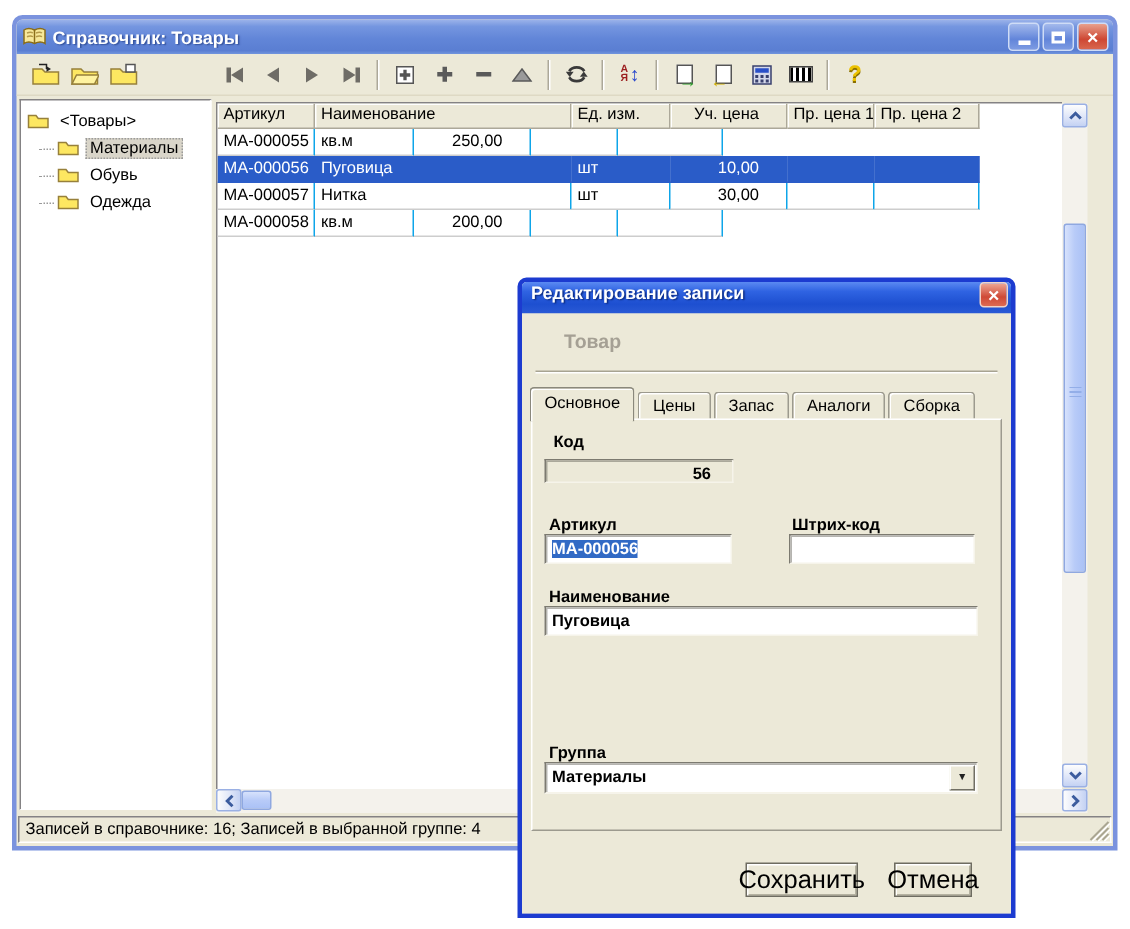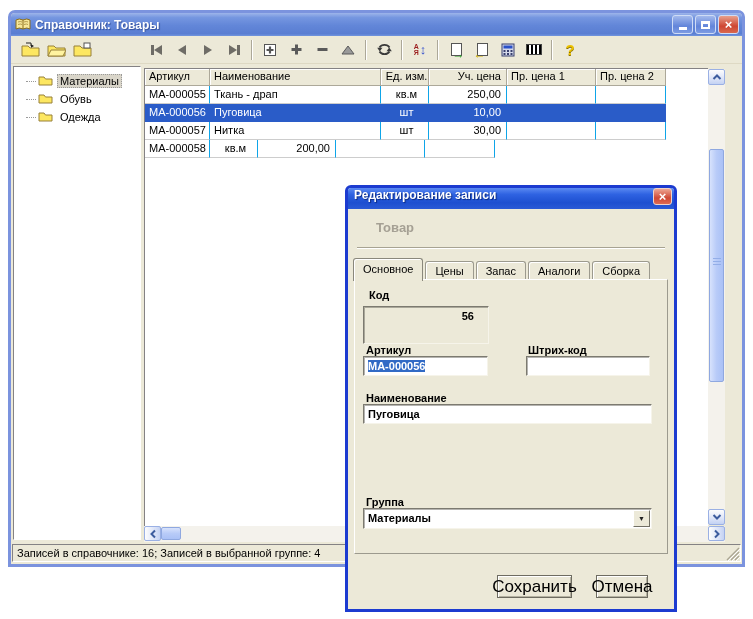--- a/index.html
+++ b/index.html
@@ -51,23 +51,23 @@
   .fold { margin-right:4px; flex:0 0 auto; }
 
   .tablebox { position:absolute; left:133px; top:55px; width:564px; height:458px; background:#fff;
     border-top:1px solid #848284; border-left:1px solid #848284; font-size:11px; overflow:hidden; }
   .thead { display:flex; height:17px; }
   .hcell { background:#ece9d8; border-right:1px solid #aca899; border-bottom:1px solid #aca899;
     box-shadow:inset 1px 1px 0 #fff; padding:1px 0 0 4px; white-space:nowrap; overflow:hidden; }
   .trow { display:flex; height:18px; }
   .cell { border-right:1px solid #0ea5e9; border-bottom:1px solid #cdcdcd; padding:2px 0 0 4px;
     white-space:nowrap; overflow:hidden; }
-  .c0 { width:65px; } .c1 { width:171px; } .c2 { width:48px;text-align:center; }
-  .c3 { width:78px; text-align:right; padding-right:5px; }
-  .c4 { width:89px; } .c5 { width:70px; }
+  .c0 { width:65px; } .c1 { width:171px; } .c2 { width:66px; }
+  .c3 { width:78px; text-align:right; padding-right:18px; }
+  .c4 { width:58px; } .c5 { width:70px; }
   .trow.sel .cell { background:#2a5cc8; color:#fff; border-right-color:#2a5cc8; border-bottom-color:#2a5cc8; }
 
   
   .vscroll { position:absolute; left:697px; top:56px; width:17px; height:456px; background:#f4f2ec; }
   .hscroll { position:absolute; left:133px; top:513px; width:581px; height:16px; background:#f4f2ec; }
   .sbtn { position:absolute; background:linear-gradient(180deg,#fdfdfd,#d7e0f7 70%,#c4d2f3);
     border:1px solid #9ab0e4; border-radius:2px; display:flex; align-items:center; justify-content:center; }
   .sbtn.v { left:0; width:17px; height:16px; }
   .sbtn.h { top:0; width:17px; height:15px; background:linear-gradient(90deg,#fdfdfd,#d7e0f7 70%,#c4d2f3); }
   .vthumb { position:absolute; left:1px; top:80px; width:15px; height:233px;
@@ -287,20 +287,26 @@
         </span>
 
       <span class="sep"></span>
 
       <span class="tbtn">
           <span class="help-q">?</span>
         </span>
     </div>
 
     <div class="treebox">
+      <div class="tnode">
+        <span class="fold"><svg width="15" height="12" viewBox="0 0 15 12">
+              <path d="M1 3 h5 l1.5 2 h6.5 v6 h-13 z" fill="#fde761" stroke="#97803b"></path>
+            </svg></span>
+        <span class="lbl">&lt;Товары&gt;</span>
+      </div>
       <div class="tnode selected">
         <span class="dots"></span>
         <span class="fold"><svg width="15" height="12" viewBox="0 0 15 12">
               <path d="M1 3 h5 l1.5 2 h6.5 v6 h-13 z" fill="#fde761" stroke="#97803b"></path>
             </svg></span>
         <span class="lbl">Материалы</span>
       </div>
       <div class="tnode">
         <span class="dots"></span>
         <span class="fold"><svg width="15" height="12" viewBox="0 0 15 12">
@@ -321,21 +327,20 @@
       <div class="thead">
         <span class="hcell c0">Артикул</span>
         <span class="hcell c1">Наименование</span>
         <span class="hcell c2">Ед. изм.</span>
         <span class="hcell c3">Уч. цена</span>
         <span class="hcell c4">Пр. цена 1</span>
         <span class="hcell c5">Пр. цена 2</span>
       </div>
       <div class="trow">
         <span class="cell c0">МА-000055</span>
-        <span class="cell c1">Ткань - драп</span>
         <span class="cell c2">кв.м</span>
         <span class="cell c3">250,00</span>
         <span class="cell c4"></span>
         <span class="cell c5"></span>
       </div>
       <div class="trow sel">
         <span class="cell c0">МА-000056</span>
         <span class="cell c1">Пуговица</span>
         <span class="cell c2">шт</span>
         <span class="cell c3">10,00</span>
@@ -410,21 +415,21 @@
       <div class="tabs">
         <span class="tab active">Основное</span>
         <span class="tab">Цены</span>
         <span class="tab">Запас</span>
         <span class="tab">Аналоги</span>
         <span class="tab">Сборка</span>
       </div>
 
       <div class="pane">
         <span class="flabel" style="left:14px; top:9px">Код</span>
-        <div class="field gray" style="left:8px; top:26px; width:126px; height:38px">56</div>
+        <div class="field gray" style="left:8px; top:26px; width:126px; height:16px">56</div>
 
         <span class="flabel" style="left:11px; top:64px">Артикул</span>
         <div class="field" style="left:8px; top:76px; width:125px; height:20px"><span class="selected-text">МА-000056</span></div>
 
         <span class="flabel" style="left:173px; top:64px">Штрих-код</span>
         <div class="field" style="left:171px; top:76px; width:124px; height:20px"></div>
 
         <span class="flabel" style="left:11px; top:112px">Наименование</span>
         <div class="field" style="left:8px; top:124px; width:289px; height:20px">Пуговица</div>
 

